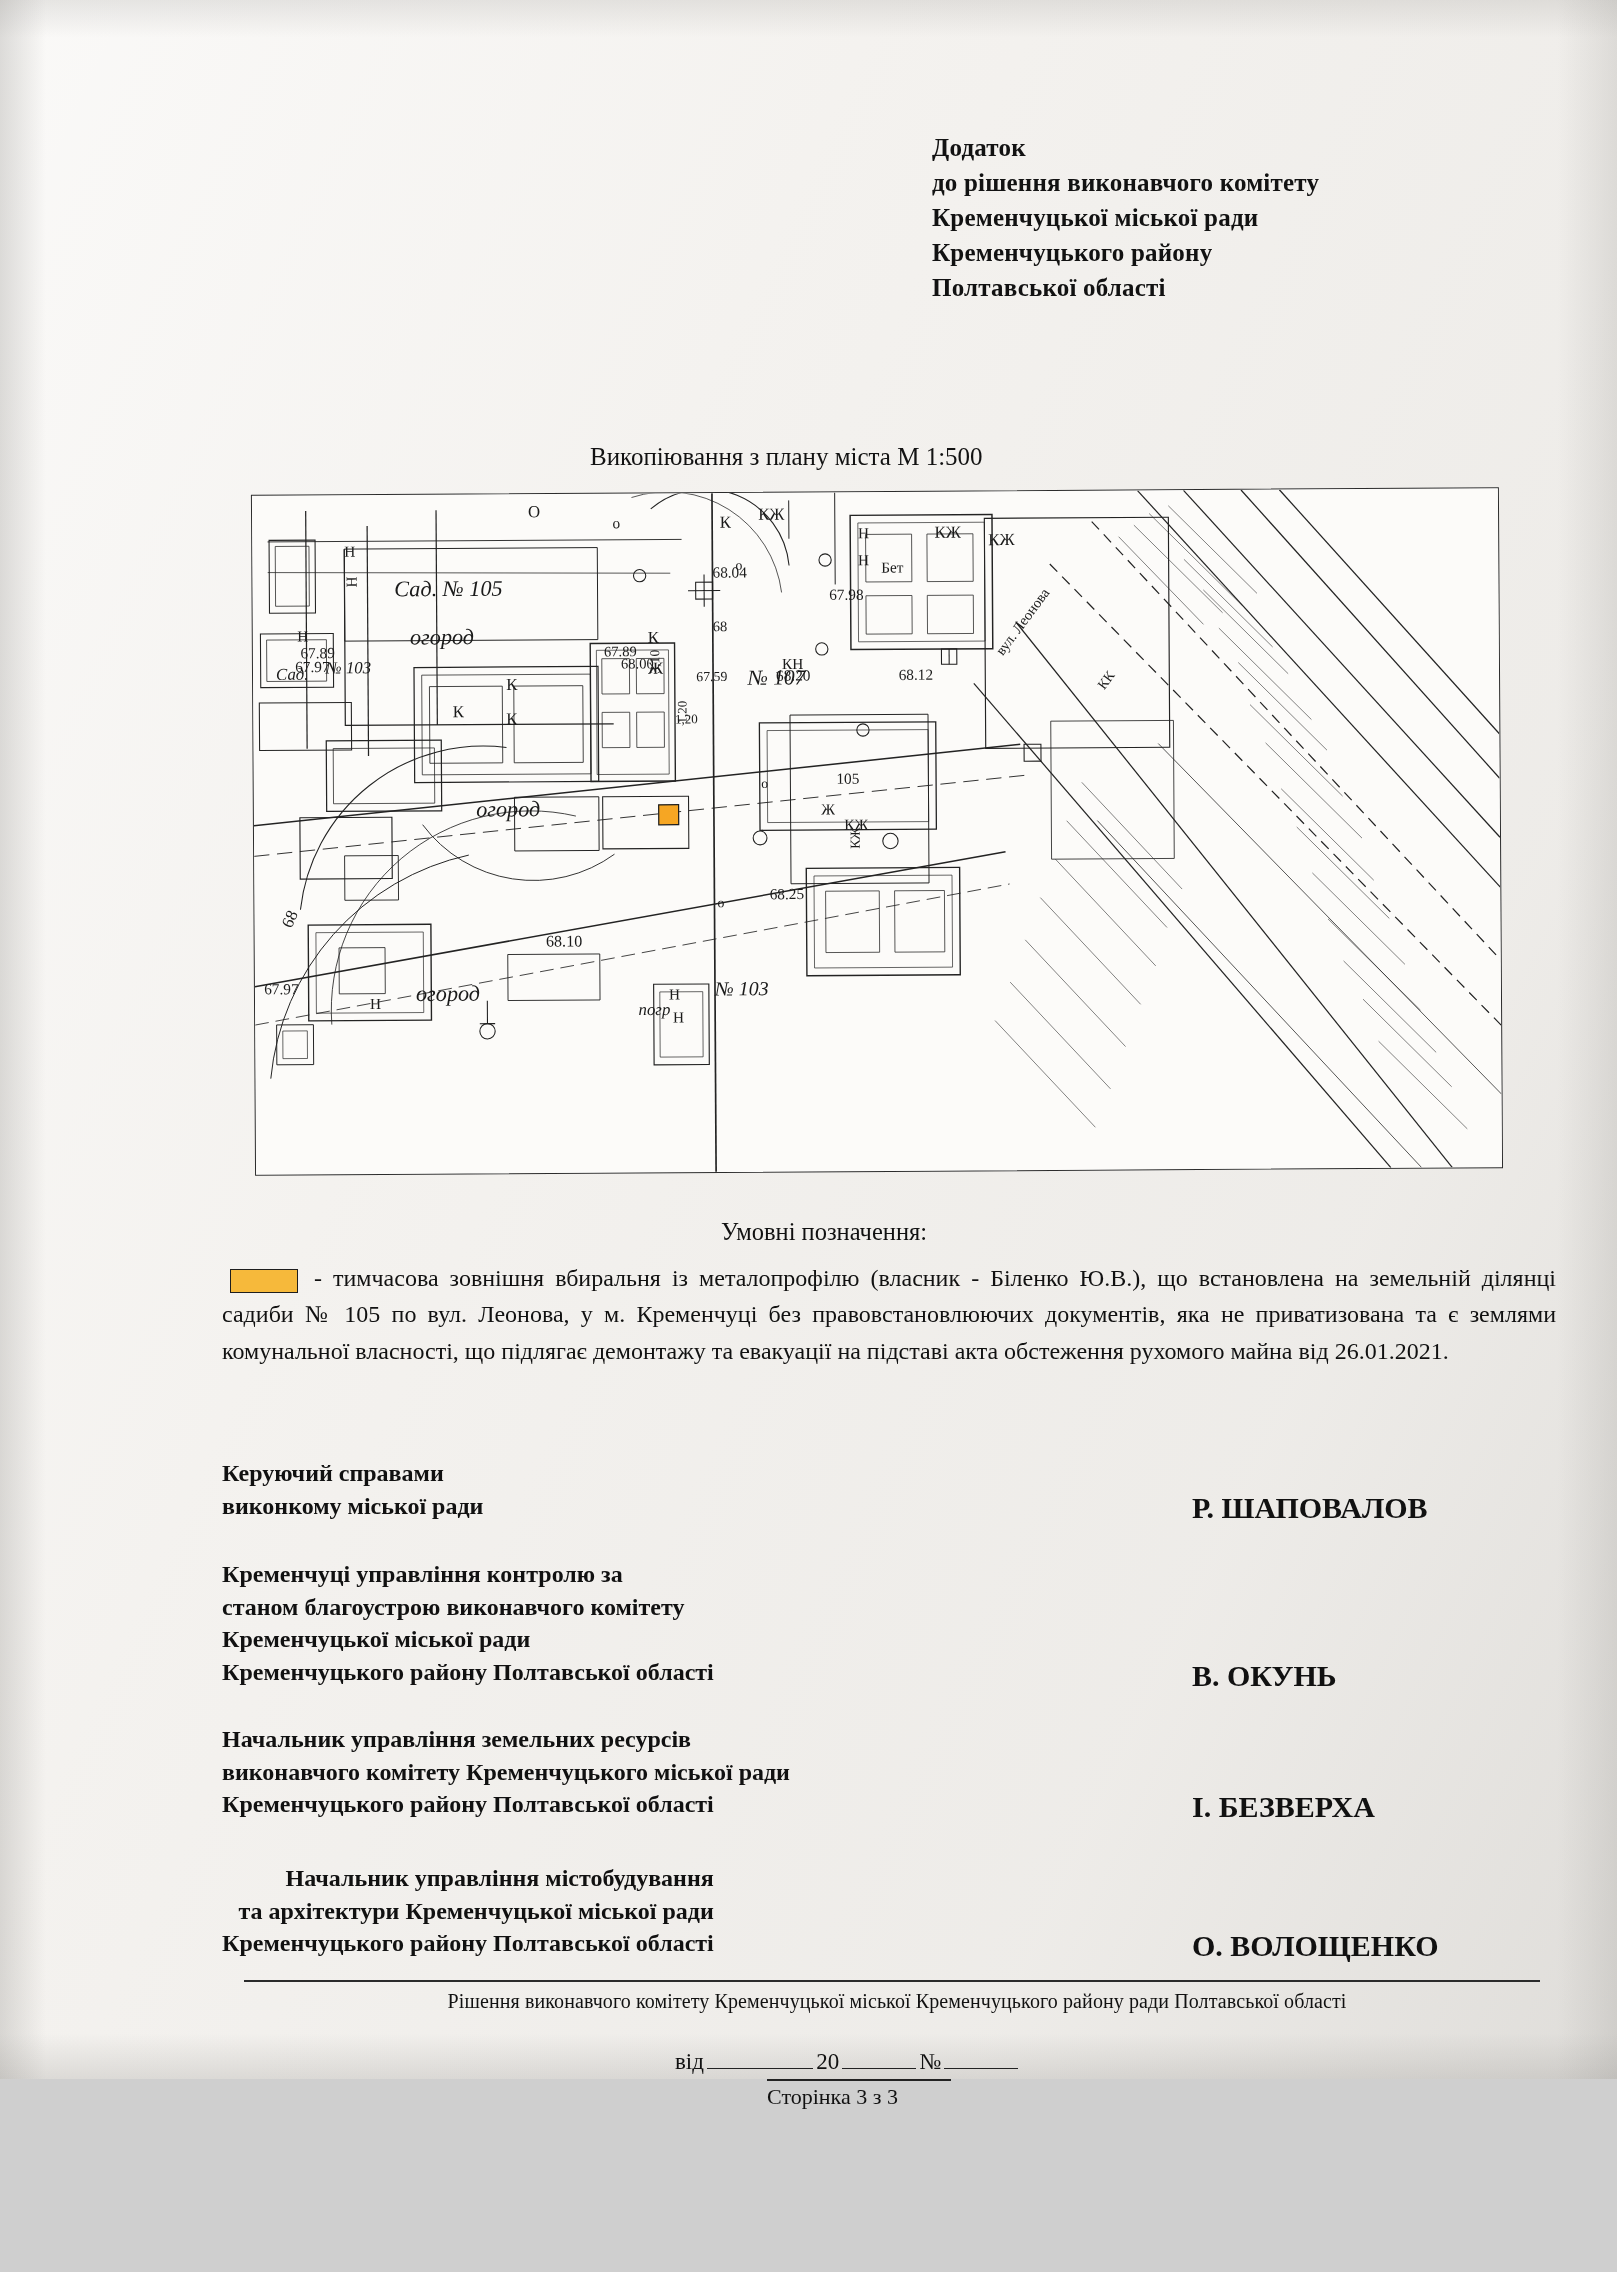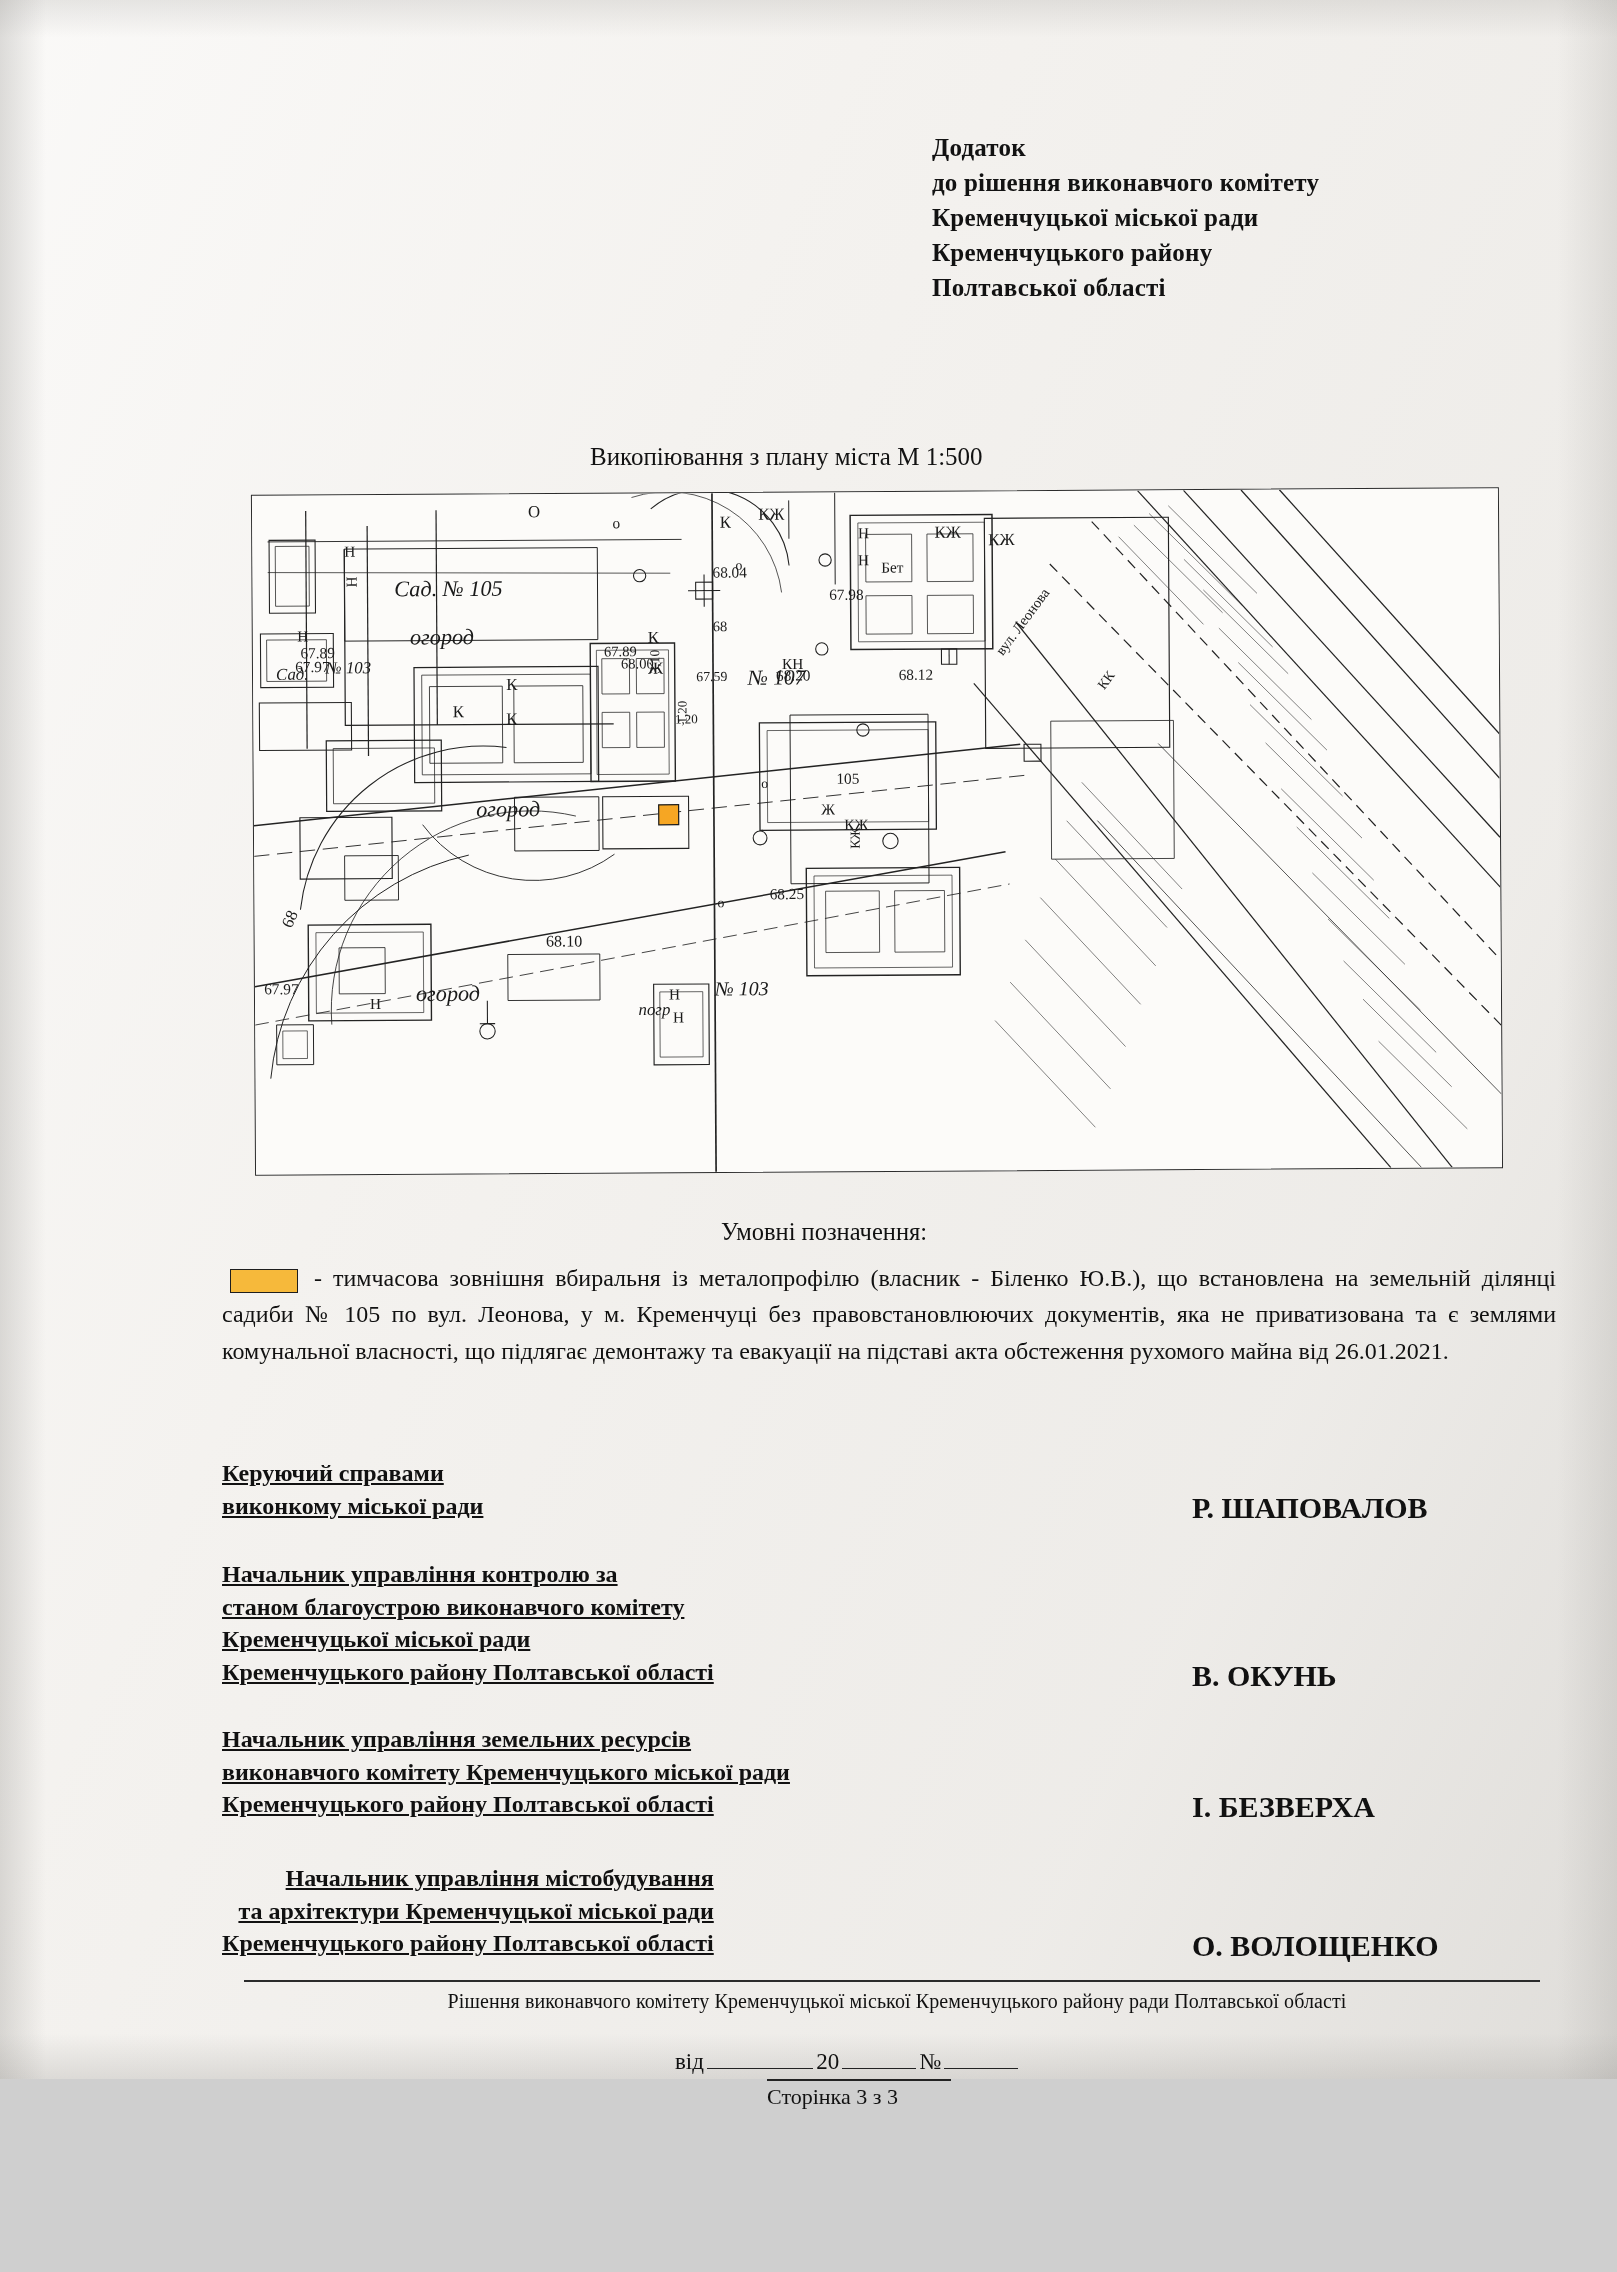--- a/index.html
+++ b/index.html
@@ -104,21 +104,20 @@
     text-align: justify;
     color: #111;
     text-indent: 92px;
   }
 
   
   .sig {
     position: absolute;
     font-weight: bold;
     color: #111;
-    text-decoration: underline;
   }
   .sig .role {
     font-size: 24px;
     line-height: 1.36;
   }
   .sig .name {
     position: absolute;
     font-size: 30px;
     white-space: nowrap;
   }
@@ -429,21 +428,21 @@
   <div class="sig" id="sig1">
     <div class="role">
       <div>Керуючий справами</div>
       <div>виконкому міської ради</div>
     </div>
     <div class="name">Р. ШАПОВАЛОВ</div>
   </div>
 
   <div class="sig" id="sig2">
     <div class="role">
-      <div>Начальник управління контролю за</div>
+      <div>Кременчуці управління контролю за</div>
       <div>станом благоустрою виконавчого комітету</div>
       <div>Кременчуцької міської ради</div>
       <div>Кременчуцького району Полтавської області</div>
     </div>
     <div class="name">В. ОКУНЬ</div>
   </div>
 
   <div class="sig" id="sig3">
     <div class="role">
       <div>Начальник управління земельних ресурсів</div>

